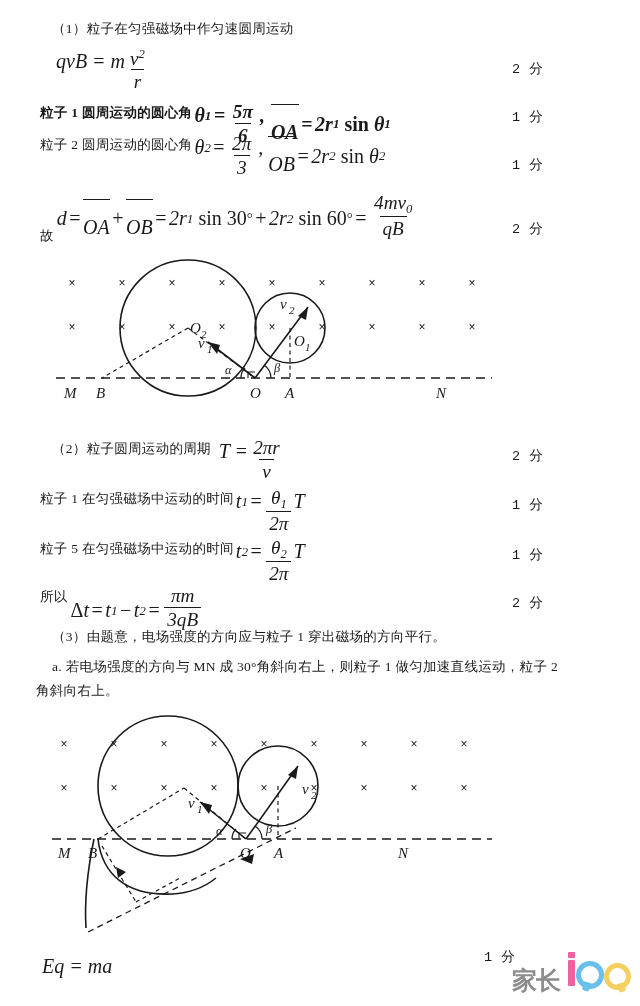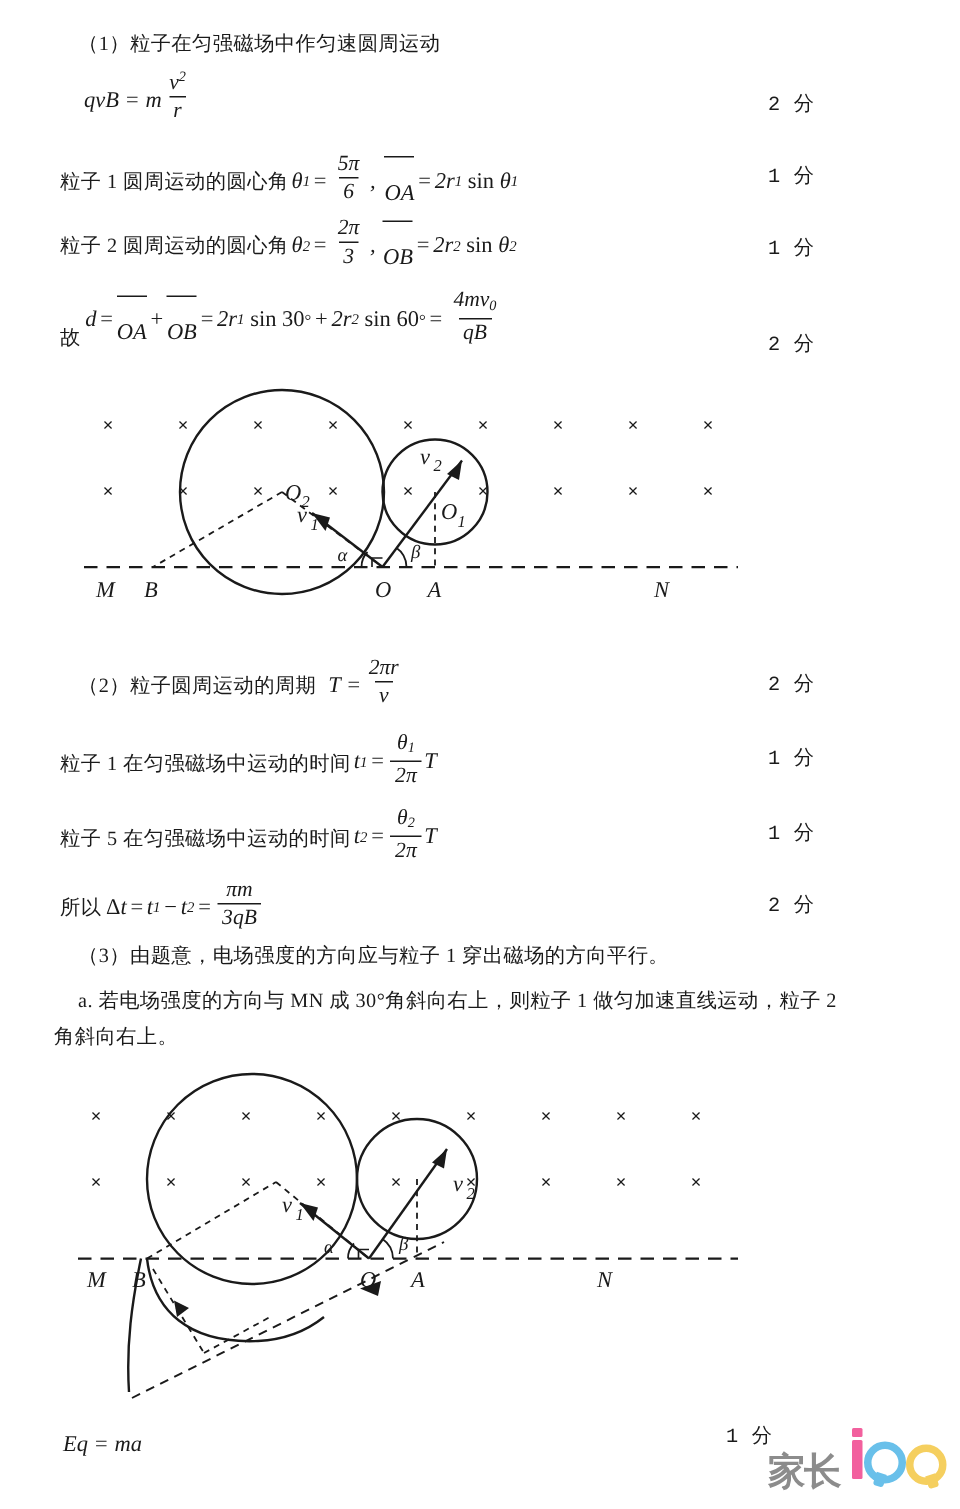--- a/index.html
+++ b/index.html
@@ -21,40 +21,40 @@
     position: absolute;
     left: 0; top: 0;
     width: 640px;
     height: 1006px;
   }
 
   
   .row {
     position: absolute;
     display: flex;
-    align-items: center;
+    align-items: flex-start;
     white-space: nowrap;
   }
   .cn {
     font-family: "Liberation Serif", "DejaVu Serif", serif;
     font-size: 13.5px;
     letter-spacing: 0.3px;
   }
   .score {
     position: absolute;
     font-size: 13.5px;
     font-family: Liberation Mono, monospace;
     letter-spacing: 0.5px;
   }
 
   
   .math {
     font-family: "Liberation Serif", "DejaVu Serif", serif;
     font-style: italic;
-    font-size: 15px;
+    font-size: 20px;
     display: inline-flex;
     align-items: center;
     white-space: nowrap;
   }
   .math .up { font-style: normal; }
   .frac {
     display: inline-flex;
     flex-direction: column;
     align-items: center;
     vertical-align: middle;
@@ -201,21 +201,21 @@
 
   <div class="row" style="left:56px; top:50px;">
     <span class="math">qvB = m</span>
     <span class="math frac">
       <span class="num"><span>v</span><sup>2</sup></span>
       <span class="den">r</span>
     </span>
   </div>
   <div class="score" style="left:512px; top:60px;">2 分</div>
 
-  <div class="row" style="left:40px; top:104px;">
+  <div class="row" style="left:40px; top:104px;font-weight:bold;">
     <span class="cn">粒子 1 圆周运动的圆心角</span>
     <span class="math" style="margin-left:2px;">
         <span>θ</span>
         <sub>1</sub>
         <span class="op">=</span>
       </span>
     <span class="math frac">
       <span class="num">5π</span>
       <span class="den">6</span>
     </span>
@@ -226,21 +226,21 @@
         <span>2</span>
         <span>r</span>
         <sub>1</sub>
         <span class="up">&nbsp;sin&nbsp;</span>
         <span>θ</span>
         <sub>1</sub>
     </span>
   </div>
   <div class="score" style="left:512px; top:108px;">1 分</div>
 
-  <div class="row" style="left:40px; top:147px;">
+  <div class="row" style="left:40px; top:136px;">
     <span class="cn">粒子 2 圆周运动的圆心角</span>
     <span class="math" style="margin-left:2px;">
         <span>θ</span>
         <sub>2</sub>
         <span class="op">=</span>
       </span>
     <span class="math frac">
       <span class="num">2π</span>
       <span class="den">3</span>
     </span>

